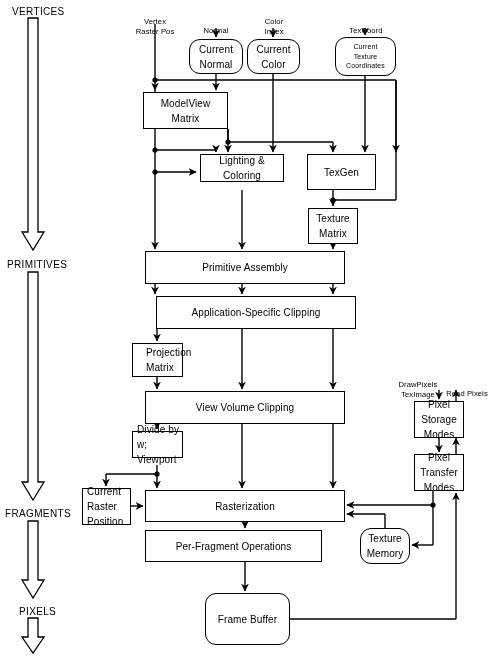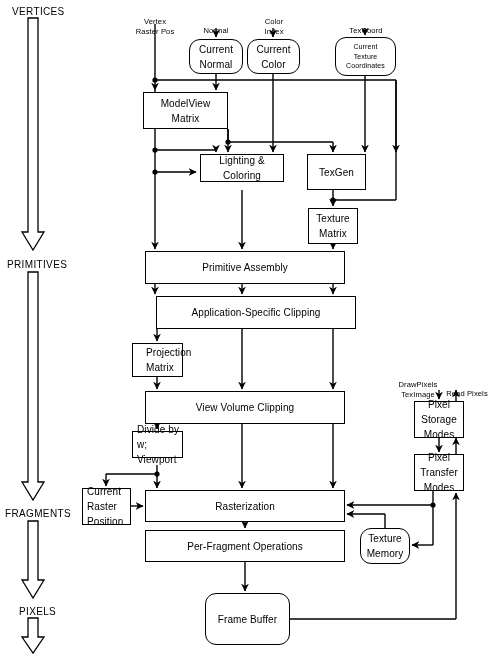--- a/index.html
+++ b/index.html
@@ -176,35 +176,35 @@
 Normal</div>
   <div class="node rounded" style="left:247px;top:39px;width:53px;height:35px;">Current
 Color</div>
   <div class="node rounded" style="left:335px;top:37px;width:61px;height:39px;font-size:7px;line-height:9.6px;">Current
 Texture
 Coordinates</div>
   <div class="node" style="left:143px;top:92px;width:85px;height:37px;">ModelView
 Matrix</div>
   <div class="node" style="left:200px;top:154px;width:84px;height:28px;">Lighting &amp;
 Coloring</div>
-  <div class="node" style="left:307px;top:154px;width:59px;height:36px;">TexGen</div>
+  <div class="node" style="left:307px;top:154px;width:69px;height:36px;">TexGen</div>
   <div class="node" style="left:308px;top:208px;width:50px;height:36px;">Texture
 Matrix</div>
   <div class="node" style="left:145px;top:251px;width:200px;height:33px;">Primitive Assembly</div>
   <div class="node" style="left:156px;top:296px;width:200px;height:33px;">Application-Specific Clipping</div>
   <div class="node" style="left:132px;top:343px;width:51px;height:34px;justify-content:flex-start;text-align:left;padding-left:13px;">Projection
 Matrix</div>
   <div class="node" style="left:145px;top:391px;width:200px;height:33px;">View Volume Clipping</div>
   <div class="node" style="left:132px;top:431px;width:51px;height:27px;justify-content:flex-start;text-align:left;padding-left:4px;">Divide by w;
 Viewport</div>
   <div class="node" style="left:82px;top:488px;width:49px;height:37px;justify-content:flex-start;text-align:left;padding-left:4px;">Current
 Raster
 Position</div>
   <div class="node" style="left:145px;top:490px;width:200px;height:32px;">Rasterization</div>
-  <div class="node" style="left:145px;top:530px;width:200px;height:32px;">Per-Fragment Operations</div>
+  <div class="node" style="left:145px;top:530px;width:177px;height:32px;">Per-Fragment Operations</div>
   <div class="node rounded" style="left:205px;top:593px;width:85px;height:52px;">Frame Buffer</div>
   <div class="node" style="left:414px;top:401px;width:50px;height:37px;">Pixel
 Storage
 Modes</div>
   <div class="node" style="left:414px;top:454px;width:50px;height:37px;">Pixel
 Transfer
 Modes</div>
   <div class="node rounded" style="left:360px;top:528px;width:50px;height:36px;">Texture
 Memory</div>
 

